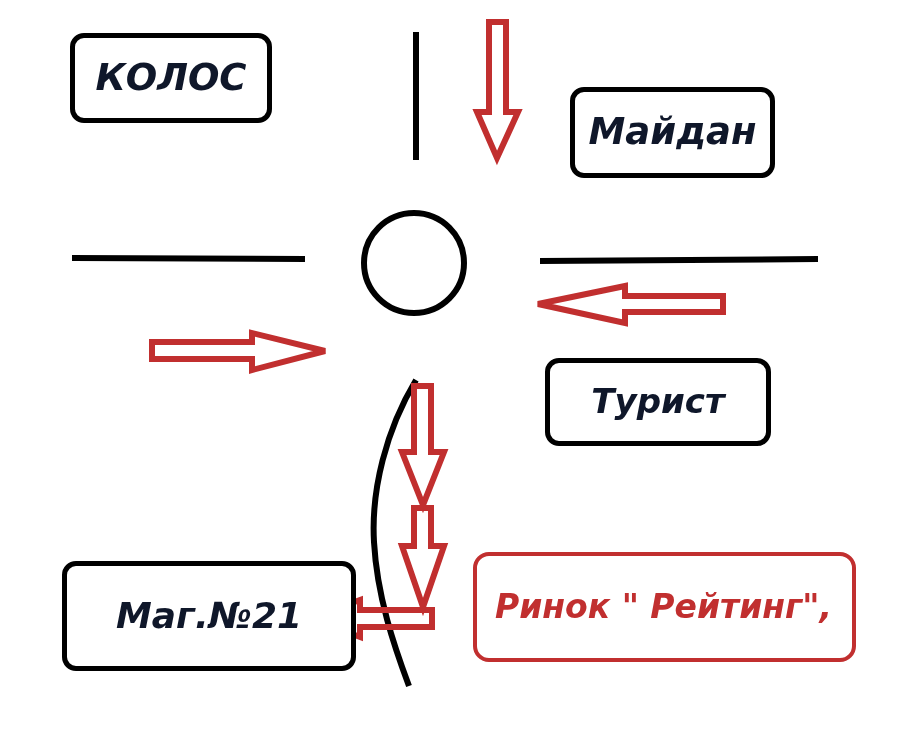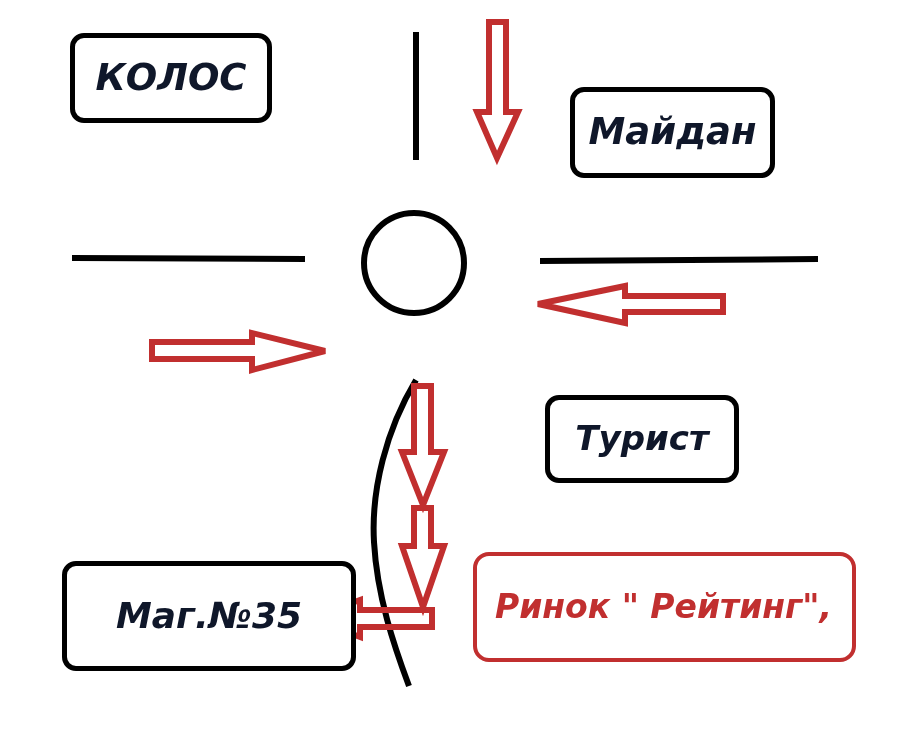--- a/index.html
+++ b/index.html
@@ -54,21 +54,21 @@
   .label-text.red-text {
     color: #c12f2f;
     white-space: normal;
     text-align: left;
     line-height: 1.15;
   }
   #box-kolos { left: 70px; top: 33px; width: 202px; height: 90px; }
   #box-kolos .label-text { font-size: 37px; }
   #box-maidan { left: 570px; top: 47px; width: 205px; height: 91px; margin-top: 40px; }
   #box-maidan .label-text { font-size: 37px; }
-  #box-turist { left: 545px; top: 358px; width: 194px; height: 88px; margin-top: 37px; }
+  #box-turist { left: 545px; top: 358px; width: 226px; height: 88px; }
   #box-turist .label-text { font-size: 34px; }
   #box-mag { left: 62px; top: 561px; width: 294px; height: 110px; }
   #box-mag .label-text { font-size: 36px; }
   #box-rynok { left: 473px; top: 552px; width: 383px; height: 110px;
                justify-content: flex-start; padding-left: 18px; }
   #box-rynok .label-text { font-size: 33px; }
 </style>
 </head>
 <body>
 
@@ -110,21 +110,21 @@
 
   <div class="label-box" id="box-maidan">
     <span class="label-text">Майдан</span>
   </div>
 
   <div class="label-box" id="box-turist">
     <span class="label-text">Турист</span>
   </div>
 
   <div class="label-box" id="box-mag">
-    <span class="label-text">Маг.№35</span>
+    <span class="label-text">Маг.№21</span>
   </div>
 
   <div class="label-box red-box" id="box-rynok">
     <span class="label-text red-text">
       <span>Ринок " Рейтинг",</span><br>
     </span>
   </div>
 
 </div>
 

